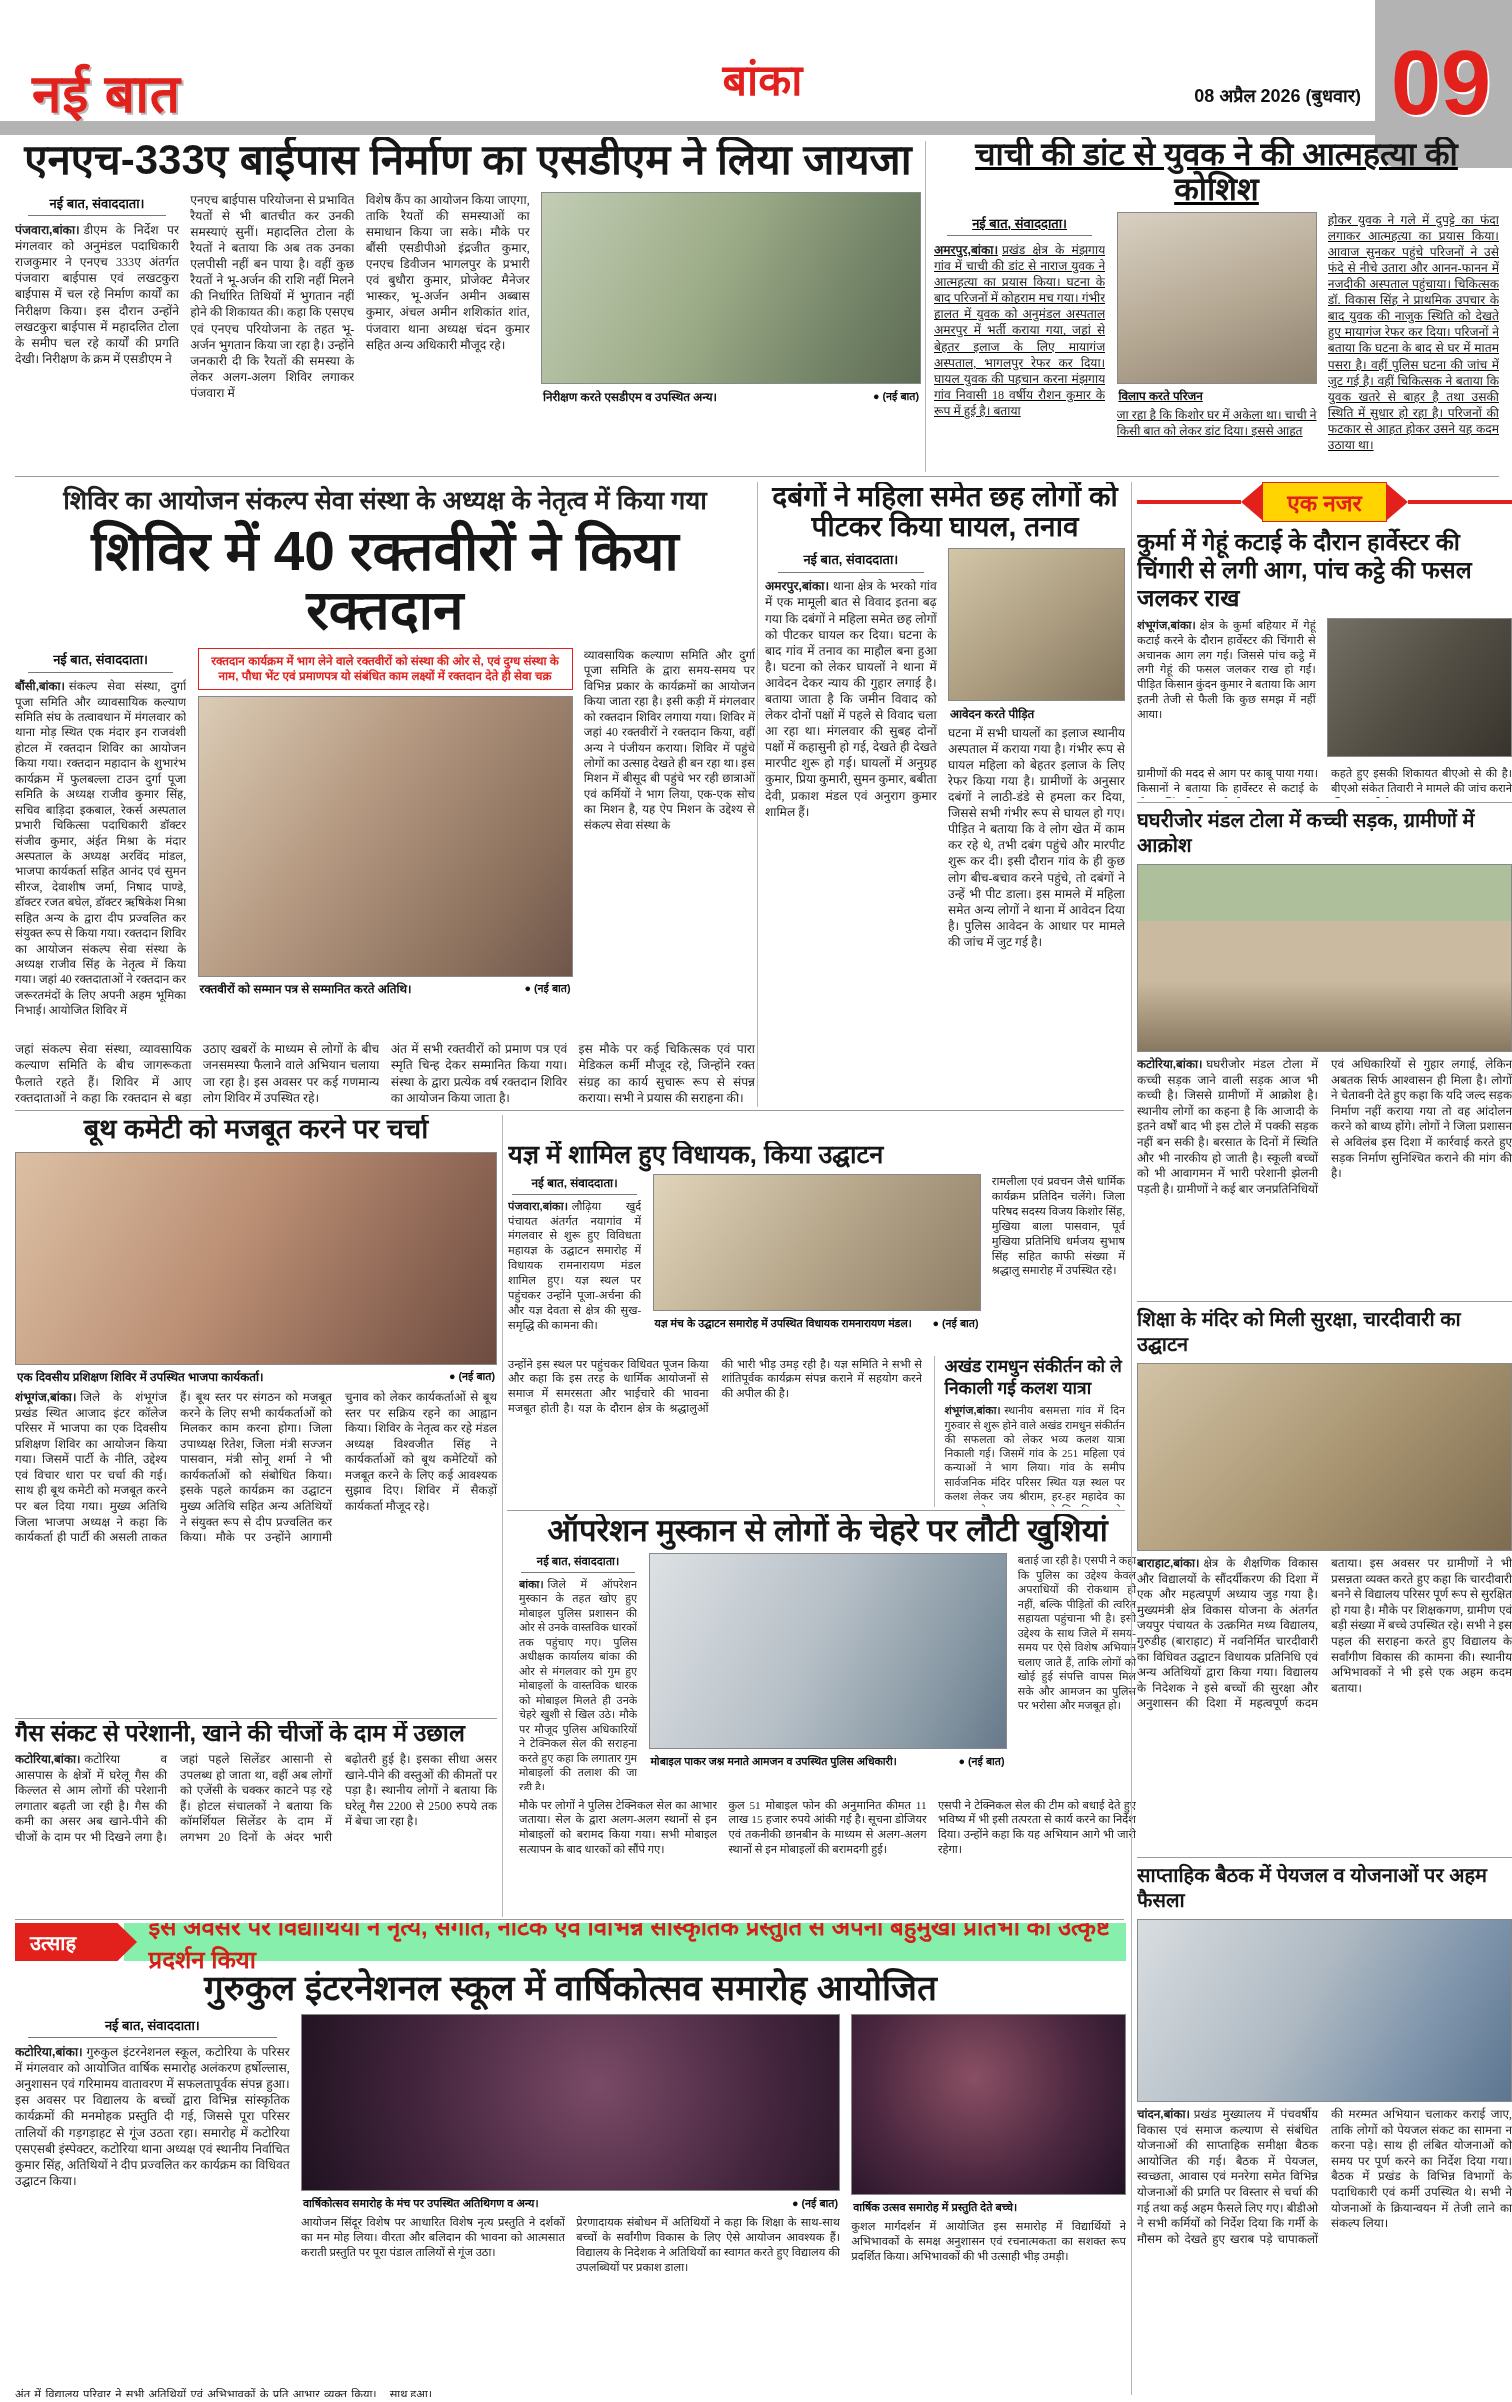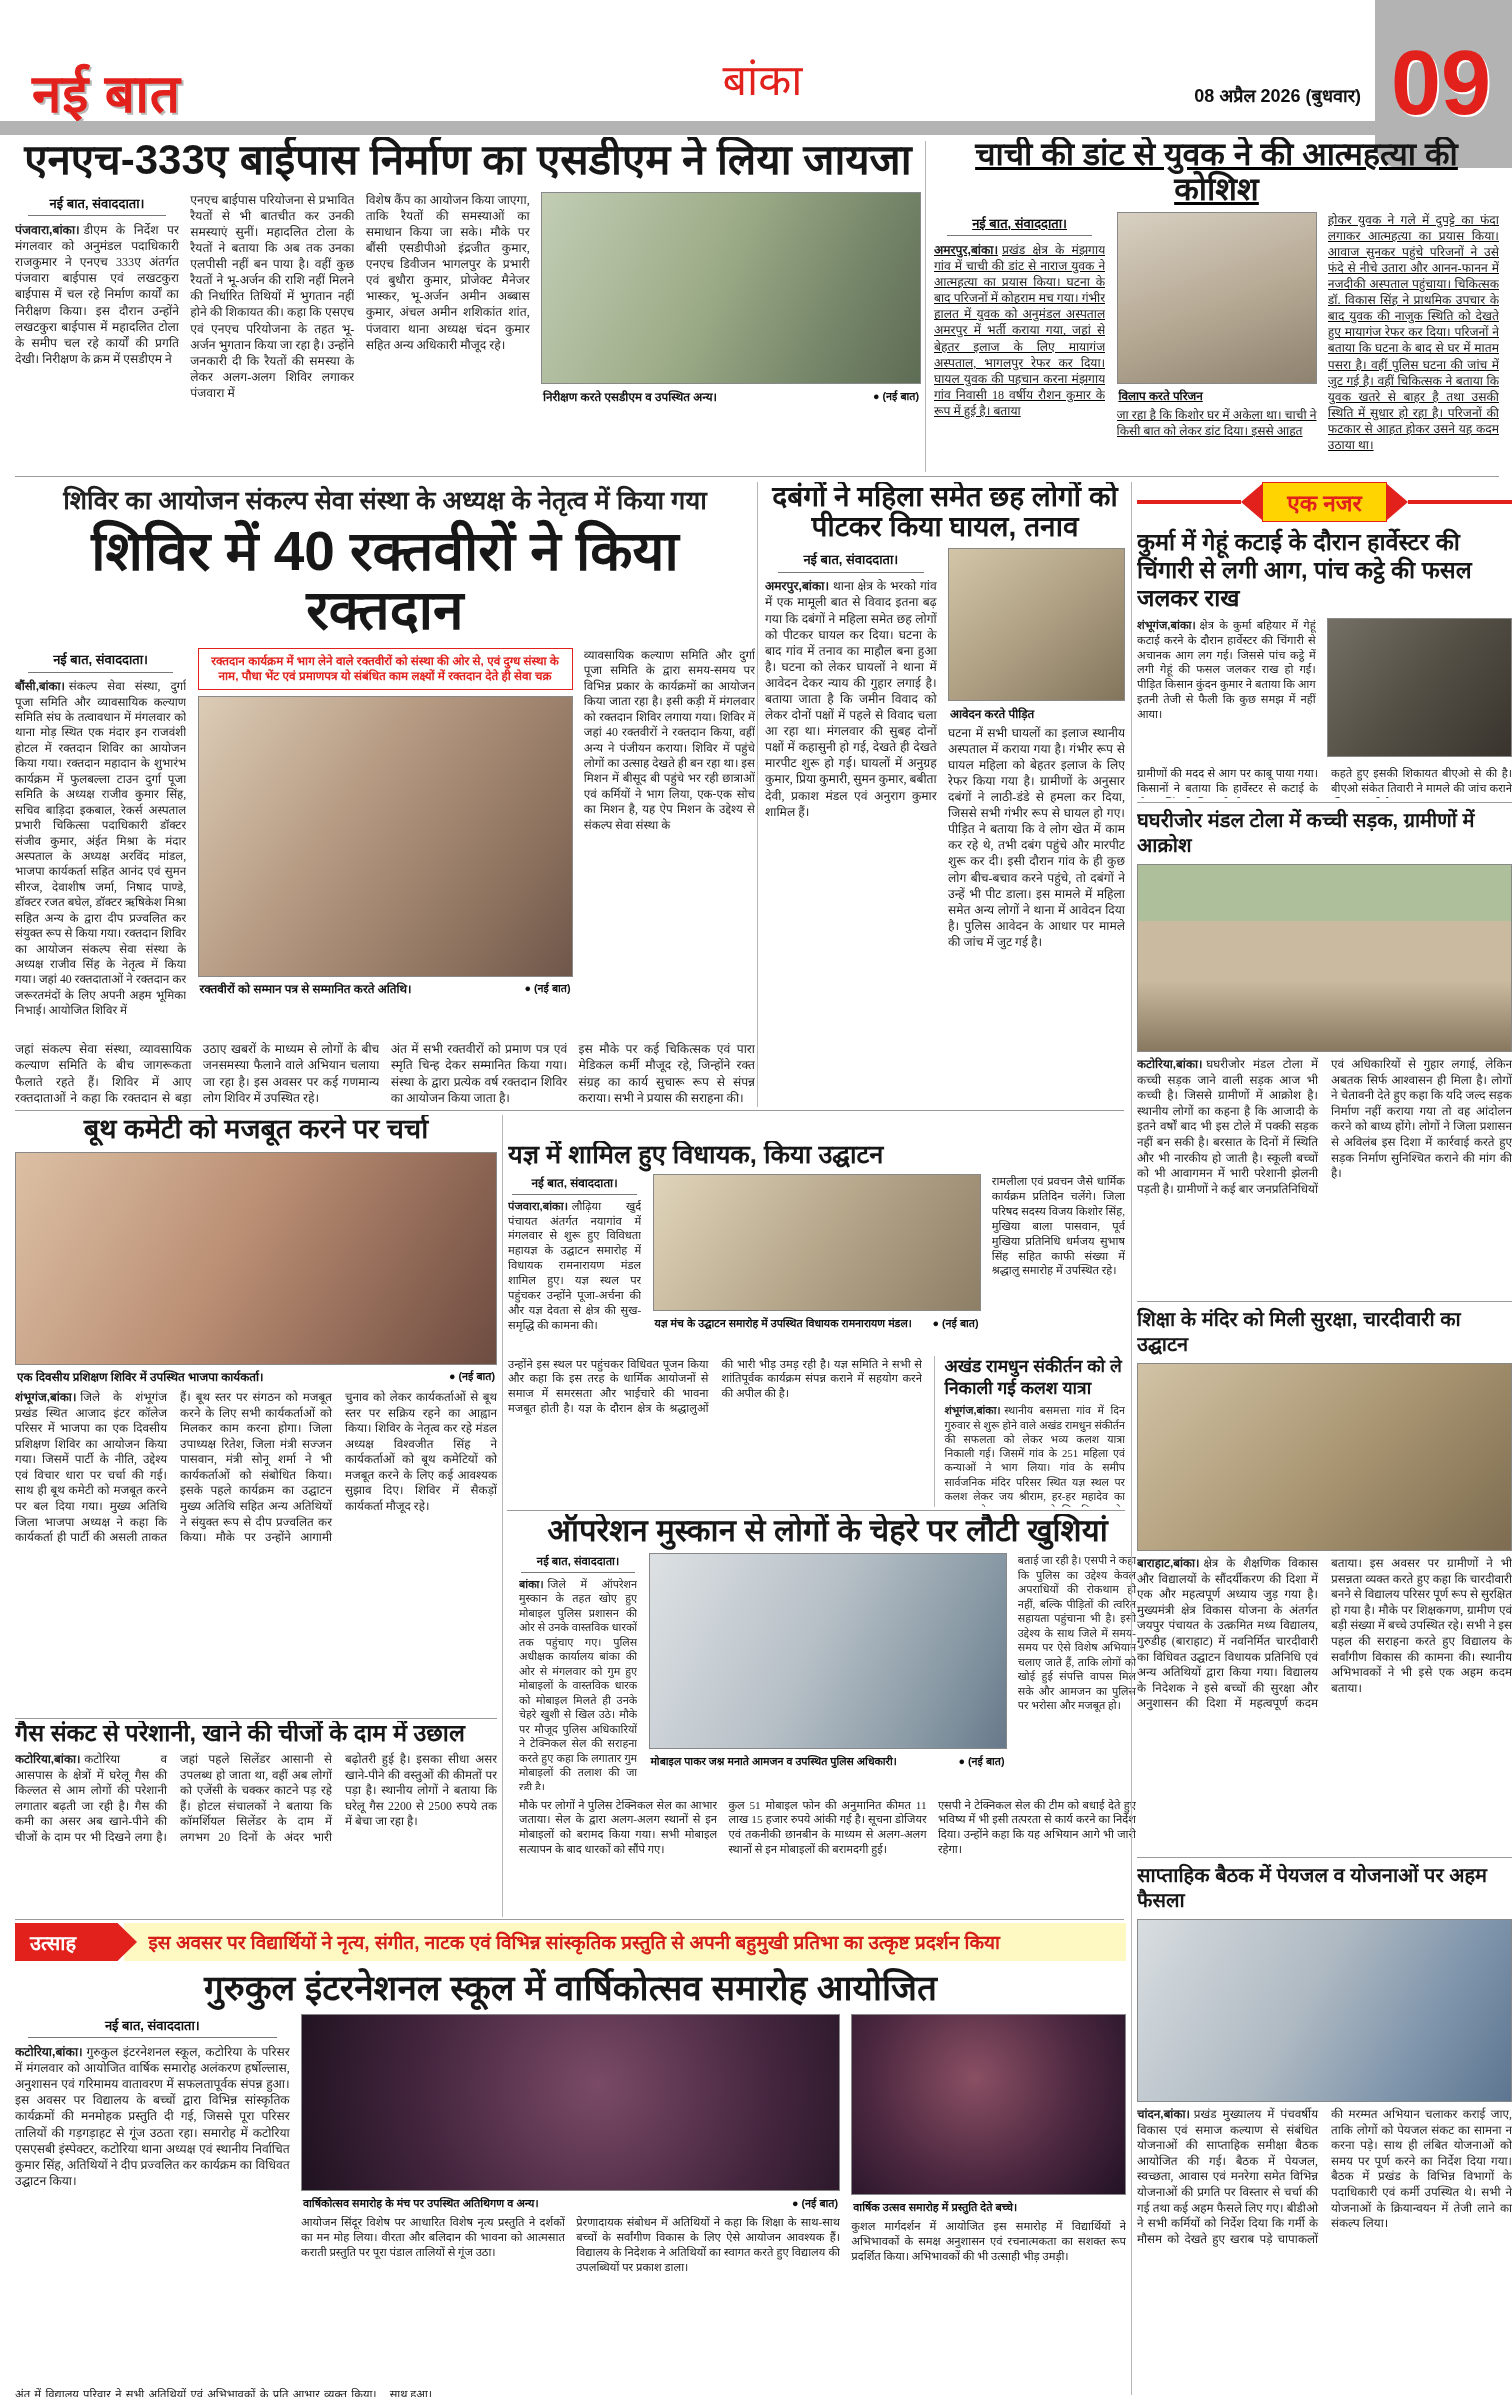--- a/index.html
+++ b/index.html
@@ -2,21 +2,21 @@
 <html style="font-size:15px"><head>
 <meta charset="utf-8">
 <style>
   html,body{margin:0;padding:0;background:#e8e8e8;}
   #page{position:relative;width:1512px;height:2402px;background:#fff;margin:0 auto;
         font-family:"Liberation Sans",sans-serif;overflow:hidden;}
   
   .paper-name{position:absolute;left:32px;top:55px;font-size:53px;font-weight:800;color:#e2211c;
               text-shadow:1.9px 1.9px 0 #b9b9b9;letter-spacing:0.9px;}
   .edition{position:absolute;left:659px;top:49px;width:207px;text-align:center;
-           font-size:43px;font-weight:400;color:#e2211c;}
+           font-size:43px;font-weight:700;color:#e2211c;}
   .issue-date{position:absolute;right:151px;top:83px;width:245px;text-align:right;
               font-size:18px;font-weight:700;color:#111;}
   .pagenum-block{position:absolute;right:0;top:0;width:137px;height:168px;background:#b3b3b3;
                  border-radius:0 0 0 24.5px;}
   .pagenum{position:absolute;right:21px;top:32px;font-size:90px;font-weight:800;color:#e2211c;
            text-shadow:1.9px 1.9px 0 #fff;}
   .gray-bar{position:absolute;left:0;top:121px;width:1512px;height:14px;background:#b3b3b3;}
   
   .story{position:absolute;overflow:hidden;}
   .hl{font-weight:800;color:#171717;line-height:1.08;margin:0;}
@@ -55,22 +55,22 @@
   .eknajar .tag{background:#ffd400;color:#e2211c;font-size:22.6px;font-weight:800;
                 padding:3.8px 24.5px;border:1.9px solid #e2211c;}
   
   .redbox{border:1.9px solid #e2211c;color:#e2211c;font-size:11.8px;font-weight:700;
           text-align:center;padding:4.7px 7.5px;line-height:1.3;margin-bottom:5.6px;}
   
   .banner{display:flex;align-items:stretch;height:38px;}
   .banner .btag{background:#e2211c;color:#fff;font-size:20px;font-weight:800;display:flex;
                 align-items:center;padding:0 24.5px 0 15px;
                 clip-path:polygon(0 0,84% 0,100% 50%,84% 100%,0 100%);min-width:122px;box-sizing:border-box;}
-  .banner .bstrip{background:#fef9c3;color:#d71d18;flex:1;display:flex;align-items:center;
-                  font-size:19px;font-weight:800;padding-left:24.5px;margin-left:-13px;}
+  .banner .bstrip{background:#86efac;color:#d71d18;flex:1;display:flex;align-items:center;
+                  font-size:24px;font-weight:800;padding-left:24.5px;margin-left:-13px;}
   
   .stA{left:15px;top:137px;width:906px;height:335px;}
   .stA .hl{font-size:42px;text-align:center;margin-bottom:9.4px;}
   .stB{left:934px;top:137px;width:565px;height:335px;text-decoration:underline;}
   .stB .hl{font-size:32px;text-align:center;margin-bottom:5.6px;}
   .stC{left:15px;top:482px;width:740px;height:625px;}
   .stC .kicker{font-size:25.4px;font-weight:800;text-align:center;margin:0 0 5.6px 0;color:#222;}
   .stC .hl{font-size:55px;text-align:center;margin-bottom:7.5px;}
   .stD{left:765px;top:482px;width:360px;height:625px;}
   .stD .hl{font-size:28px;text-align:center;margin-bottom:5.6px;}

